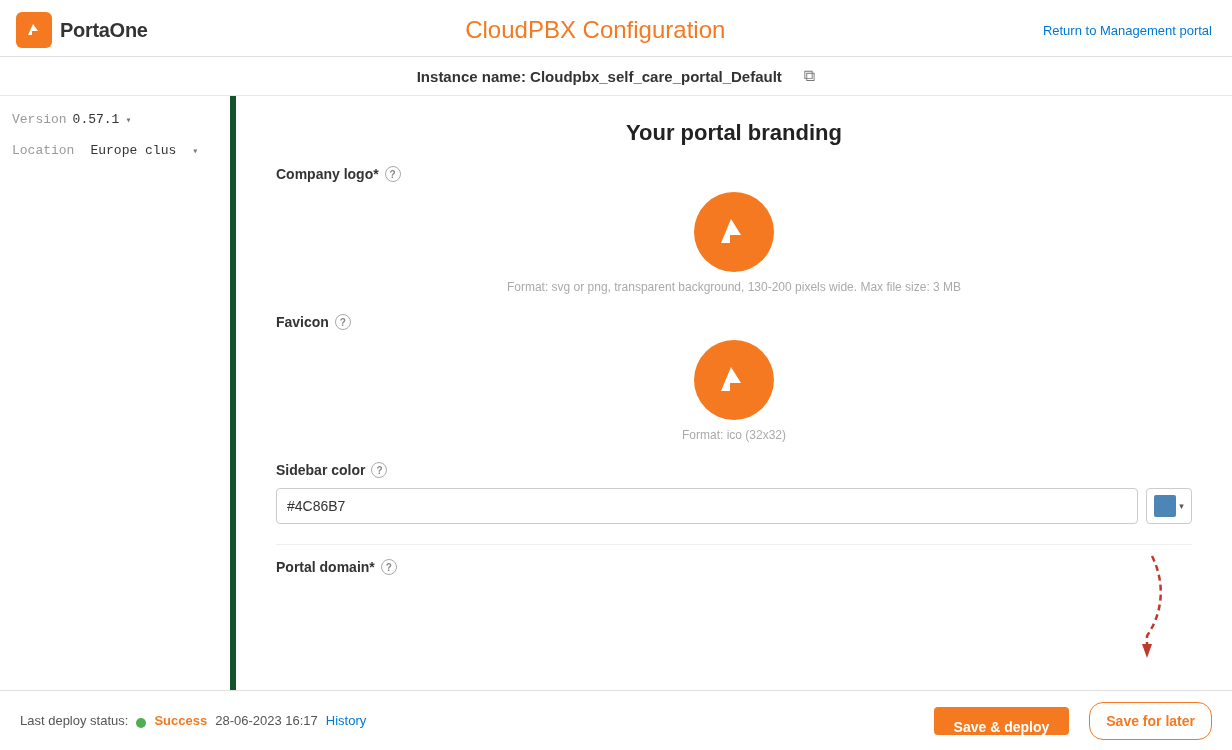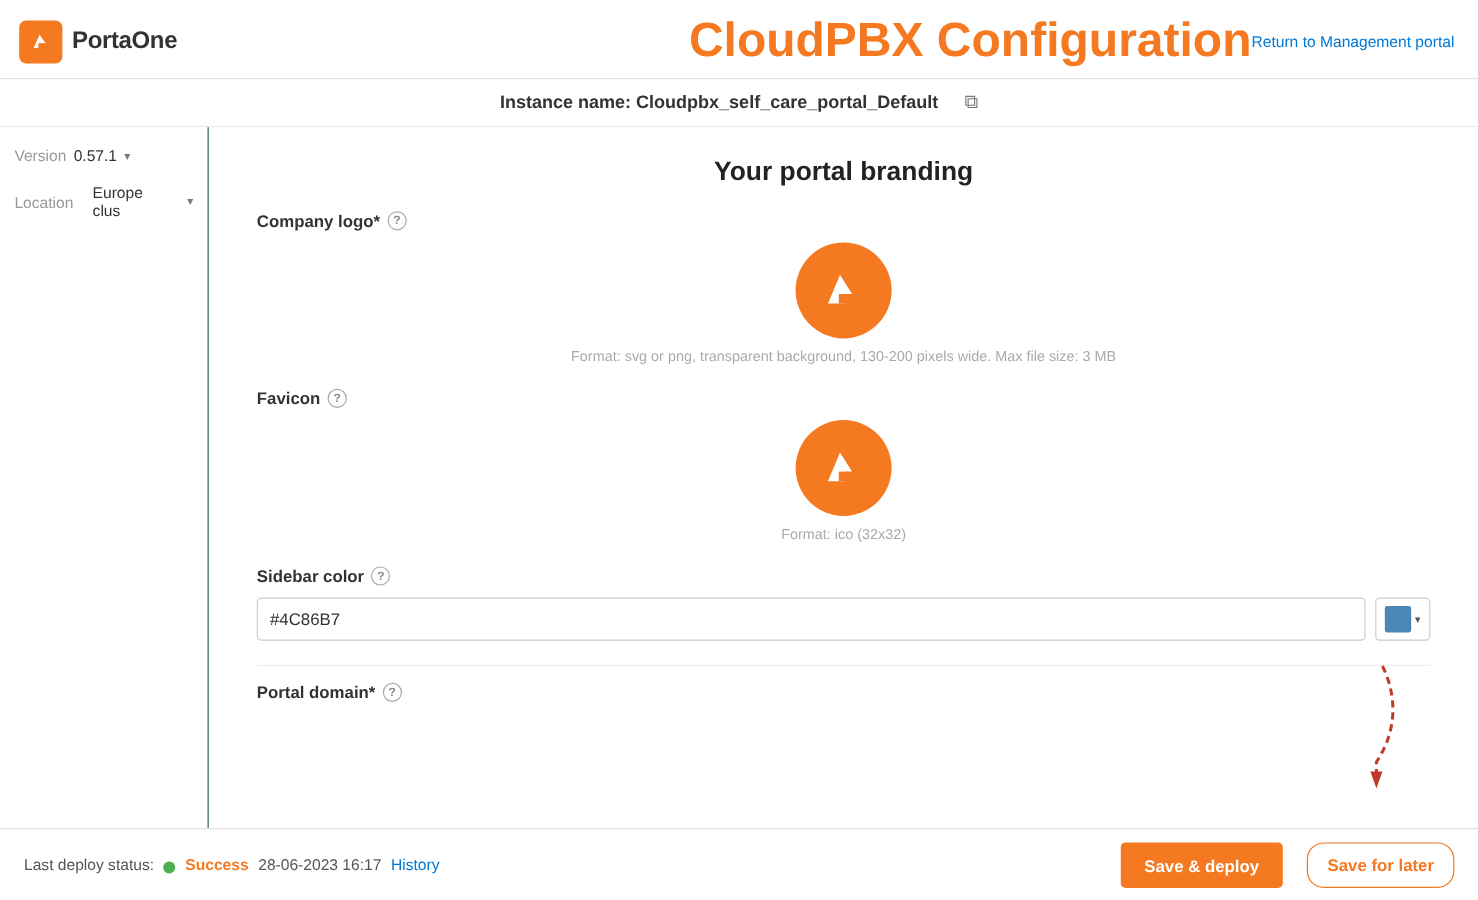--- a/index.html
+++ b/index.html
@@ -51,24 +51,24 @@
     }
 
     .logo-text {
       font-size: 20px;
       font-weight: 700;
       color: #333;
       letter-spacing: -0.3px;
     }
 
     .page-title {
-      font-size: 40px;
-      font-weight: 700;
+      font-size: 24px;
+      font-weight: 400;
       color: #f47920;
-      text-align: right;
+      text-align: center;
       flex: 1;
     }
 
     .return-link {
       font-size: 13px;
       color: #0078d4;
       text-decoration: none;
       white-space: nowrap;
     }
 
@@ -96,25 +96,26 @@
     }
 
     
     .body-layout {
       display: flex;
       flex: 1;
     }
 
     
     .sidebar {
-      width: 174px;
-      background: #fff;
-      border-right: 1px solid #14532d;
+      width: 236px;
+      background: #fff;
+      border-right: 6px solid #14532d;
       padding: 16px 12px;
       flex-shrink: 0;
+      font-family: Liberation Mono, monospace;
     }
 
     .sidebar-version {
       display: flex;
       align-items: center;
       gap: 6px;
       font-size: 13px;
       color: #555;
       margin-bottom: 16px;
     }
@@ -315,21 +316,21 @@
     }
 
     .spacer { flex: 1; }
 
     .btn-deploy {
       background: #f47920;
       color: #fff;
       border: none;
       border-radius: 4px;
       padding: 12px 20px;
-      height: 38px;
+      height: 28px;
       font-size: 14px;
       font-weight: 600;
       cursor: pointer;
     }
 
     .btn-save-later {
       background: #fff;
       color: #f47920;
       border: 1.5px solid #f47920;
       border-radius: 14px;

